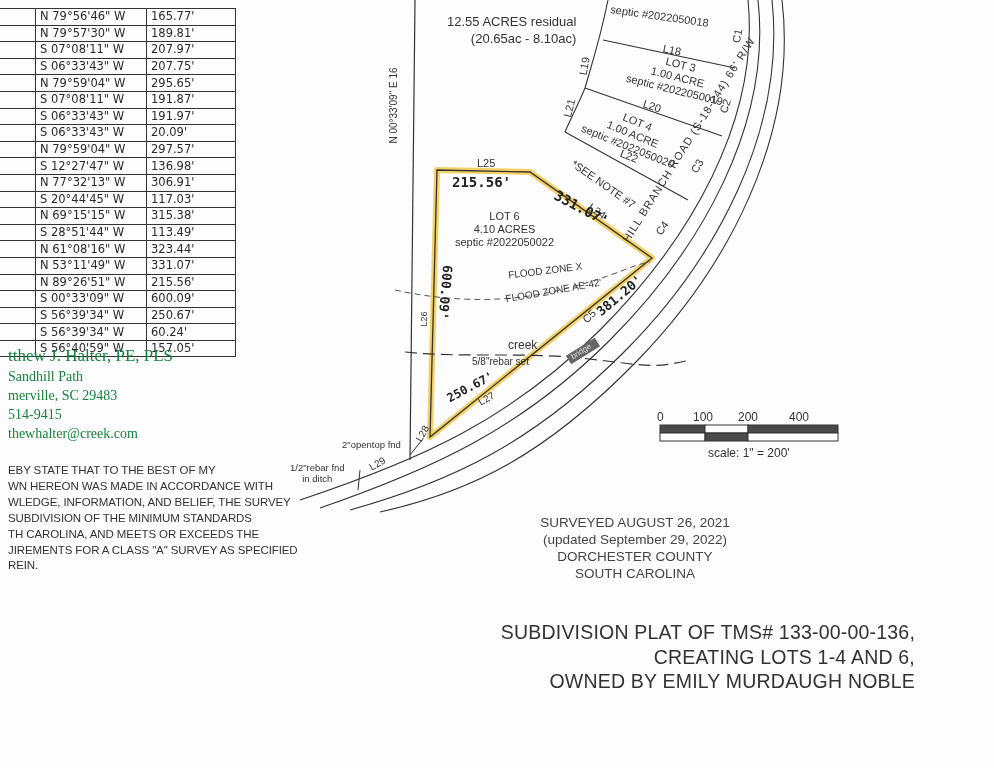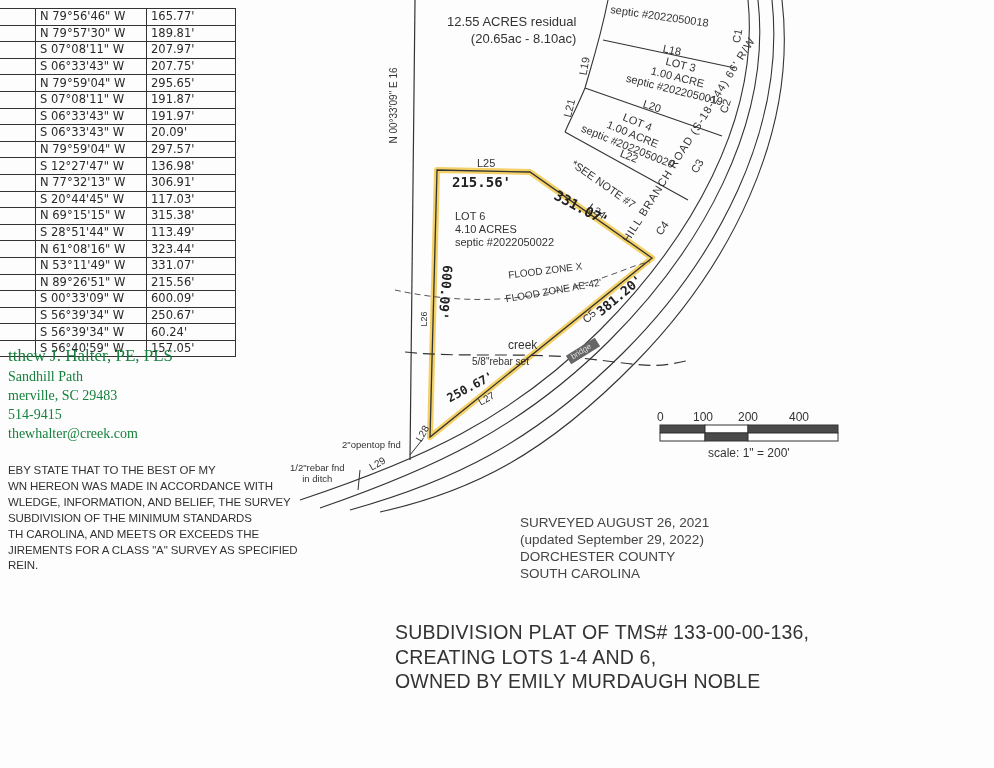--- a/index.html
+++ b/index.html
@@ -8,22 +8,22 @@
   
   .btable{position:absolute;left:-4px;top:8px;border-collapse:collapse;font-size:11.5px;font-family:"DejaVu Sans",sans-serif;}
   .btable td{border:1px solid #333;height:15.6px;padding:0 4px;line-height:15px;white-space:nowrap;}
   .btable td.c0{width:30px;text-align:right;color:#555;font-size:9px;}
   .btable td.c1{width:102px;}
   .btable td.c2{width:80px;text-align:left;}
   .serif{font-family:"Liberation Serif",serif;}
   .sig{left:8px;top:346px;font-size:14px;line-height:19px;color:#15803d;}
   .sig .name{font-size:17px;margin-bottom:2px;}
   .cert{left:8px;top:463px;font-size:11.5px;line-height:15.9px;color:#333;letter-spacing:-0.1px;}
-  .survey{left:520px;top:514px;width:230px;text-align:left;font-size:13.5px;line-height:17px;color:#444;}
-  .title{left:395px;top:620px;width:520px;text-align:left;font-size:19.5px;line-height:24.5px;color:#333;letter-spacing:0.2px;}
+  .survey{left:520px;top:514px;width:230px;text-align:center;font-size:13.5px;line-height:17px;color:#444;}
+  .title{left:395px;top:620px;width:520px;text-align:right;font-size:19.5px;line-height:24.5px;color:#333;letter-spacing:0.2px;}
   .lbl{position:absolute;font-size:11px;color:#333;white-space:nowrap;}
   .hand{font-family:"DejaVu Sans Mono",monospace;font-weight:bold;color:#222;}
 </style>
 </head>
 <body>
 
 <table class="btable">
   <tbody id="btbody">
       <tr>
         <td class="c0"></td>
@@ -215,21 +215,21 @@
 <div class="lbl" style="left:560px;top:102px;transform:rotate(-75deg);">L21</div>
 <div class="lbl" style="left:730px;top:30px;transform:rotate(-80deg);">C1</div>
 <div class="lbl" style="left:718px;top:100px;transform:rotate(-70deg);">C2</div>
 <div class="lbl" style="left:690px;top:160px;transform:rotate(-60deg);">C3</div>
 <div class="lbl" style="left:655px;top:222px;transform:rotate(-55deg);">C4</div>
 <div class="lbl" style="left:582px;top:310px;transform:rotate(-45deg);">C5</div>
 
 <div class="lbl" style="left:566px;top:178px;transform:rotate(35deg);">*SEE NOTE #7</div>
 <div class="lbl" style="left:477px;top:157px;">L25</div>
 <div class="lbl" style="left:588px;top:205px;transform:rotate(35deg);">L24</div>
-<div class="lbl" style="left:455px;top:210px;line-height:13px;">
+<div class="lbl" style="left:455px;top:210px;text-align:center;line-height:13px;">
   <div>LOT 6</div>
   <div>4.10 ACRES</div>
   <div>septic #2022050022</div>
 </div>
 <div class="lbl hand" style="left:452px;top:174px;font-size:14px;">215.56'</div>
 <div class="lbl hand" style="left:552px;top:200px;font-size:14px;transform:rotate(28deg);">331.07'</div>
 <div class="lbl hand" style="left:418px;top:285px;font-size:13px;transform:rotate(95deg);">600.09'</div>
 <div class="lbl hand" style="left:592px;top:288px;font-size:13px;transform:rotate(-40deg);">381.20'</div>
 <div class="lbl hand" style="left:445px;top:380px;font-size:12px;transform:rotate(-28deg);">250.67'</div>
 

